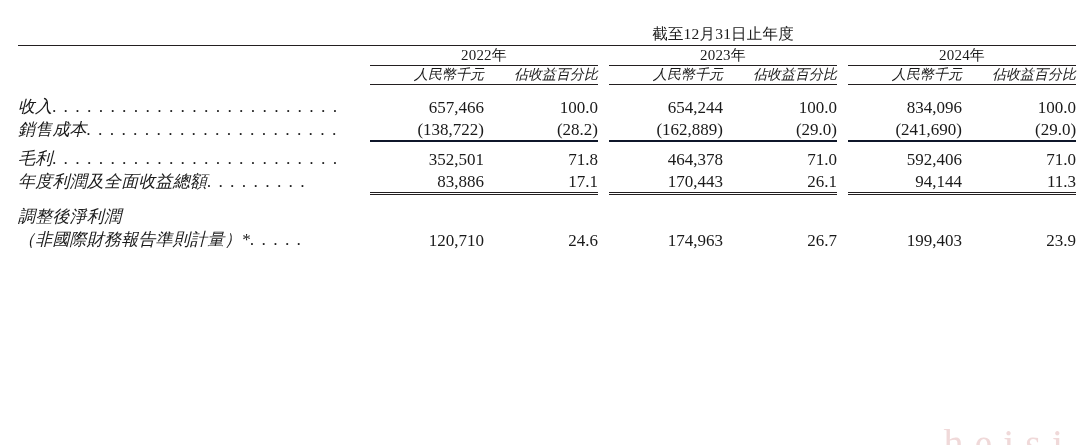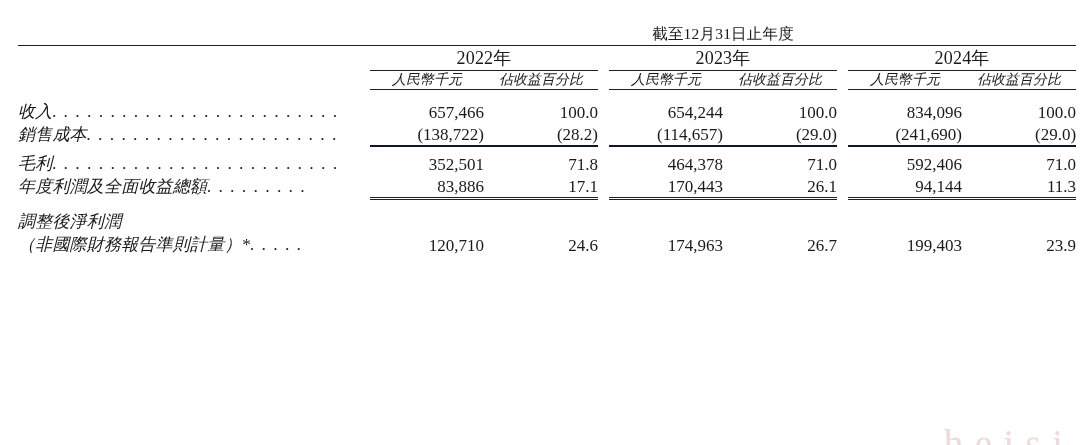--- a/index.html
+++ b/index.html
@@ -45,27 +45,27 @@
 
   .hdr-span {
     text-align: center;
     font-size: 15.5px;
     font-weight: bold;
     padding-bottom: 7px;
     letter-spacing: 0.2px;
   }
   .hdr-year {
     text-align: center;
-    font-size: 18px;
+    font-size: 15px;
     font-weight: bold;
     padding: 6px 0 7px 0;
     letter-spacing: 0.2px;
   }
   .hdr-unit {
-    text-align: center;
+    text-align: right;
     font-size: 14px;
     font-style: italic;
     padding: 6px 0 6px 0;
     white-space: nowrap;
   }
 
   .rule-top > td { border-top: 1px solid #231f20; }
 
   .row-label {
     font-size: 17px;
@@ -192,21 +192,21 @@
       <td class="row-num">100.0</td>
     </tr>
 
     <tr class="u-single">
       <td class="row-label">
         <span>銷售成本</span><span class="dots">. . . . . . . . . . . . . . . . . . . . . .</span>
       </td>
       <td class="row-num ul">(138,722)</td>
       <td class="row-num ul">(28.2)</td>
       <td></td>
-      <td class="row-num ul">(114,657)</td>
+      <td class="row-num ul">(162,889)</td>
       <td class="row-num ul">(29.0)</td>
       <td></td>
       <td class="row-num ul">(241,690)</td>
       <td class="row-num ul">(29.0)</td>
     </tr>
 
     <tr class="thin-spacer">
           <td colspan="9"></td>
         </tr>
 

